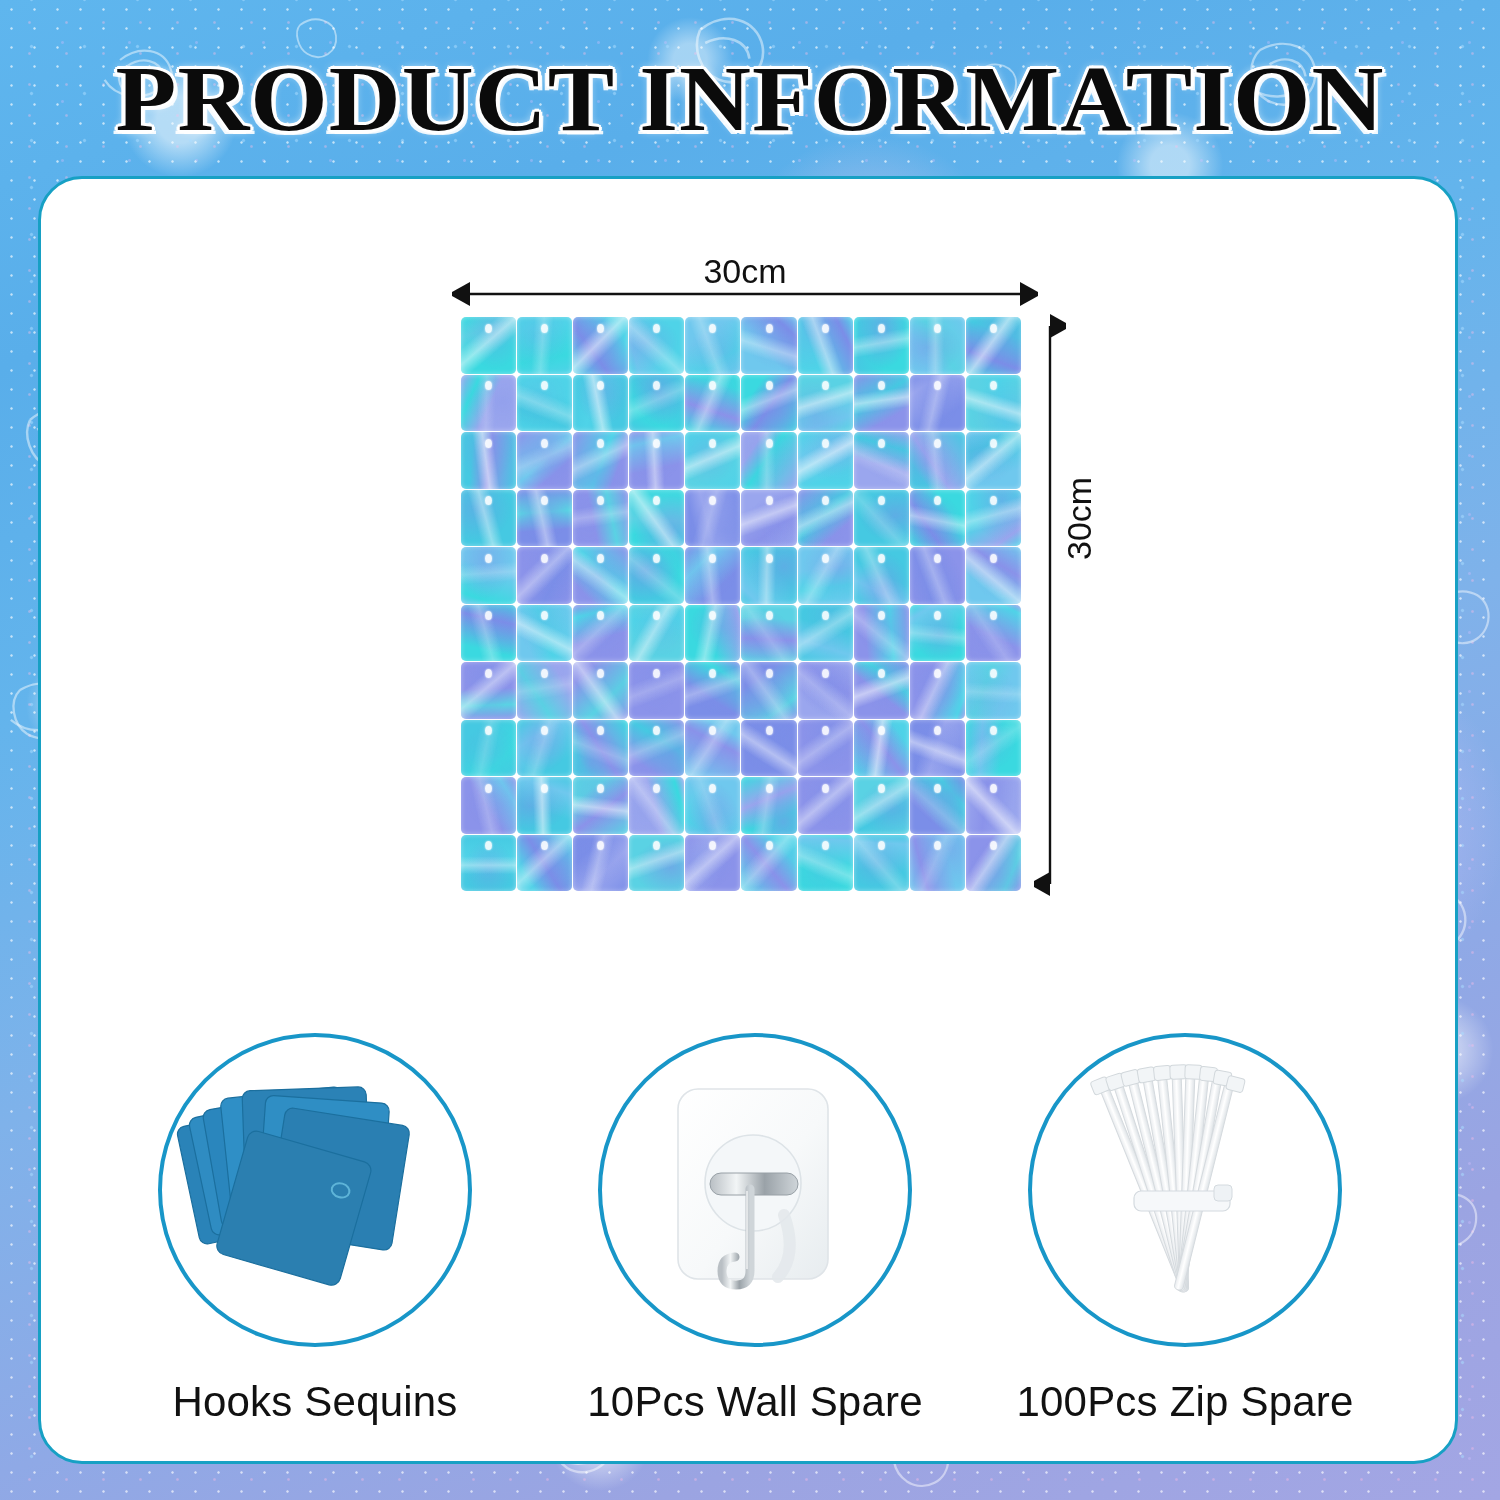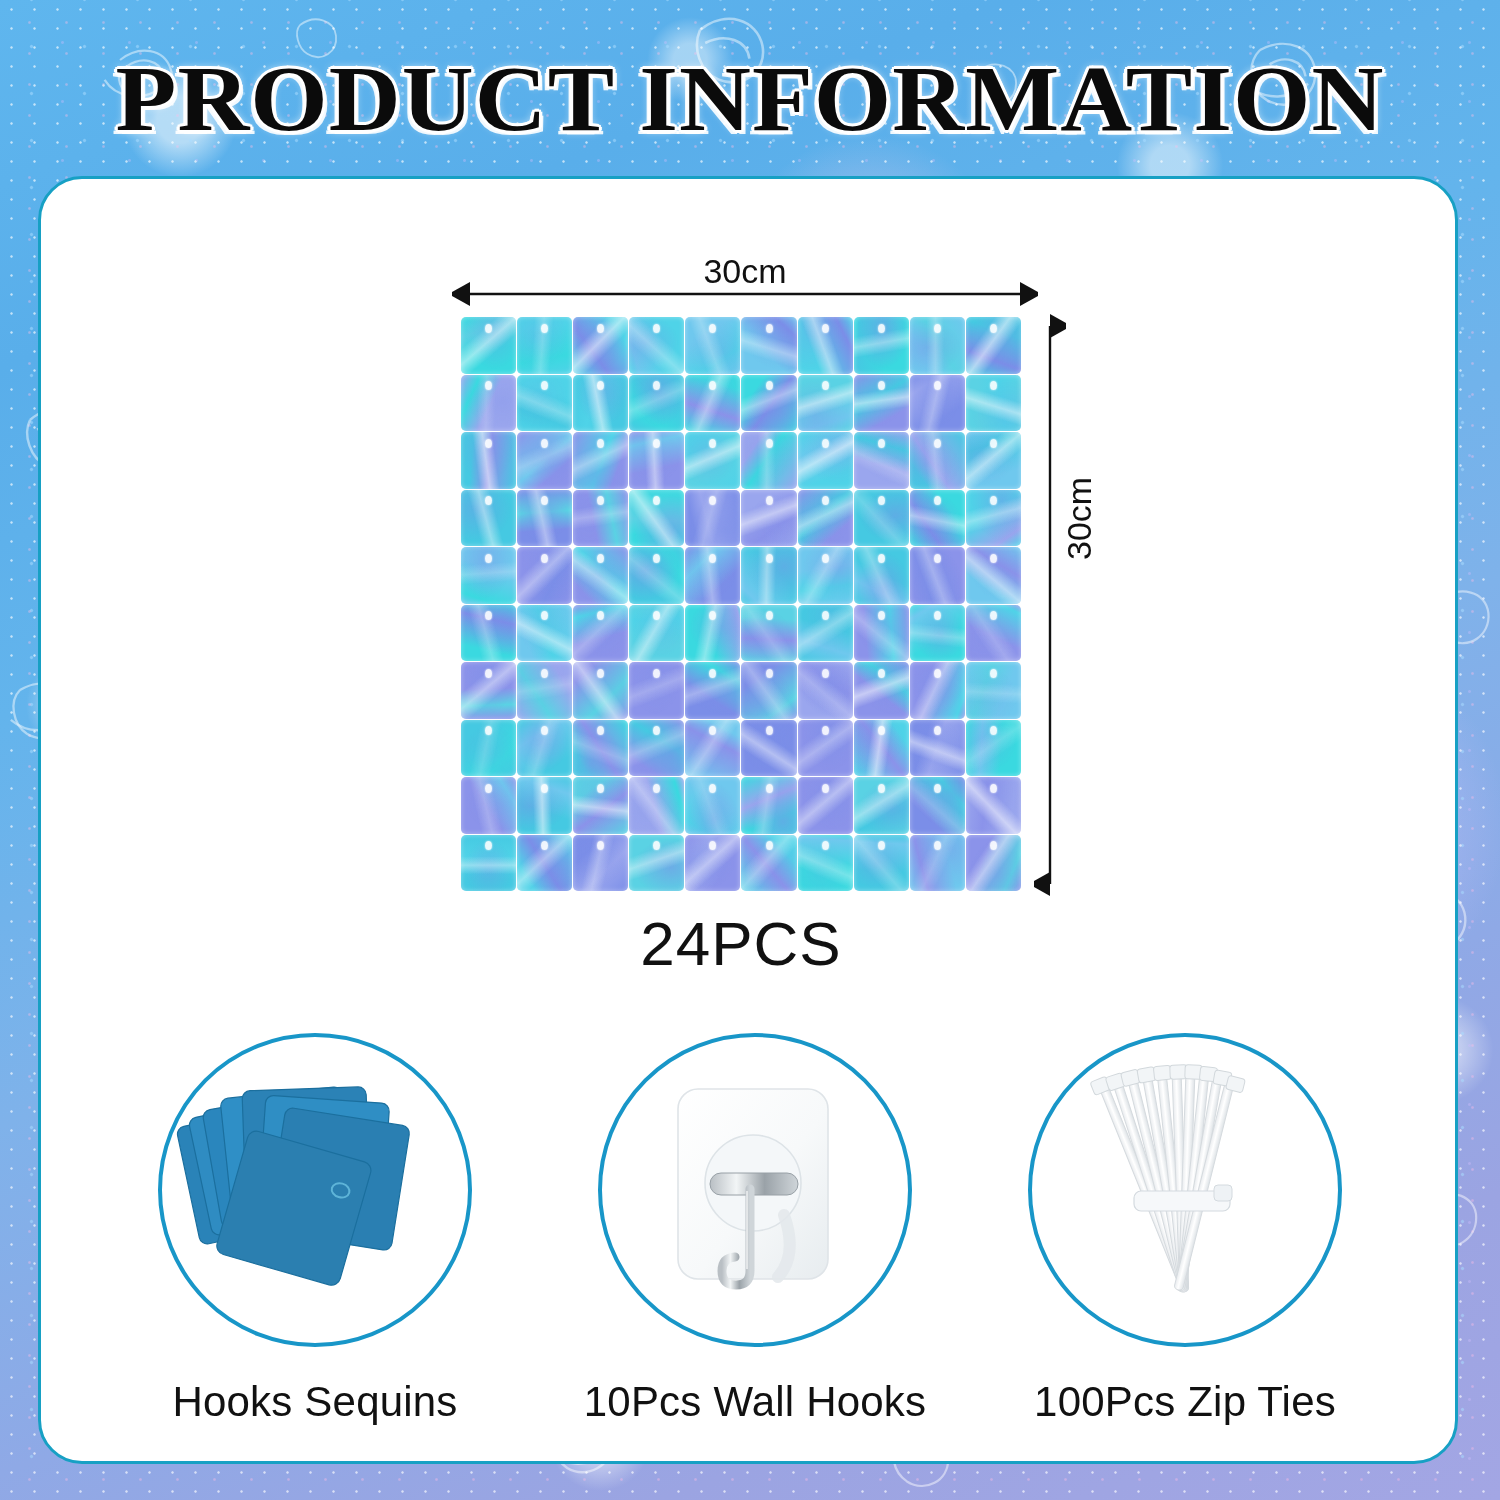--- a/index.html
+++ b/index.html
@@ -598,21 +598,20 @@
         </div>
         <div class="sq" style="background: linear-gradient(255deg, rgb(111, 200, 238) 0%, rgb(111, 200, 238) 32%, rgb(139, 147, 234) 74%, rgb(111, 200, 238) 100%);">
           <i style="background: linear-gradient(115deg, rgba(255, 255, 255, 0) 30%, rgba(255, 255, 255, 0.2) 46%, rgba(255, 255, 255, 0) 62%), radial-gradient(at 72% 25%, rgba(123, 142, 232, 0.39) 0%, rgba(123, 142, 232, 0) 62%);"></i>
         </div>
         <div class="sq" style="background: linear-gradient(113deg, rgb(139, 147, 234) 0%, rgb(139, 147, 234) 34%, rgb(90, 210, 228) 79%, rgb(139, 147, 234) 100%);">
           <i style="background: linear-gradient(124deg, rgba(255, 255, 255, 0) 30%, rgba(255, 255, 255, 0.45) 46%, rgba(255, 255, 255, 0) 62%), radial-gradient(at 57% 71%, rgba(123, 142, 232, 0.32) 0%, rgba(123, 142, 232, 0) 62%);"></i>
         </div>
       </div>
   </div>
 
-  <div class="pcs">24PCS</div>
 
   <div class="acc" style="left:158px; top:1033px;">
     <div class="art">
       <svg viewBox="0 0 314 314" width="314" height="314">
         <g stroke="#1b6f9e" stroke-width="1.2">
           <g transform="translate(18,95) rotate(-12)">
             <rect x="0" y="0" width="120" height="120" rx="8" fill="#2a83b8"></rect>
           </g>
           <g transform="translate(30,86) rotate(-12)">
             <rect x="0" y="0" width="120" height="120" rx="8" fill="#2f8cc2"></rect>
@@ -724,16 +723,16 @@
           <rect x="199" y="44" width="17" height="14" rx="3" transform="rotate(14 207 51)"></rect>
         </g>
         <rect x="106" y="158" width="96" height="20" rx="7" fill="#f6f8fa" stroke="#d4dadf" stroke-width="1.2"></rect>
         <rect x="186" y="152" width="18" height="16" rx="4" fill="#eef2f5" stroke="#d4dadf" stroke-width="1"></rect>
       </svg>
     </div>
     <div class="ring"></div>
   </div>
 
   <div class="cap" style="left:105px;">Hooks Sequins</div>
-  <div class="cap" style="left:545px;">10Pcs Wall Hooks</div>
-  <div class="cap" style="left:975px;">100Pcs Zip Ties</div>
+  <div class="cap" style="left:545px;">10Pcs Wall Spare</div>
+  <div class="cap" style="left:975px;">100Pcs Zip Spare</div>
 
 </div>
 
 </body></html>

